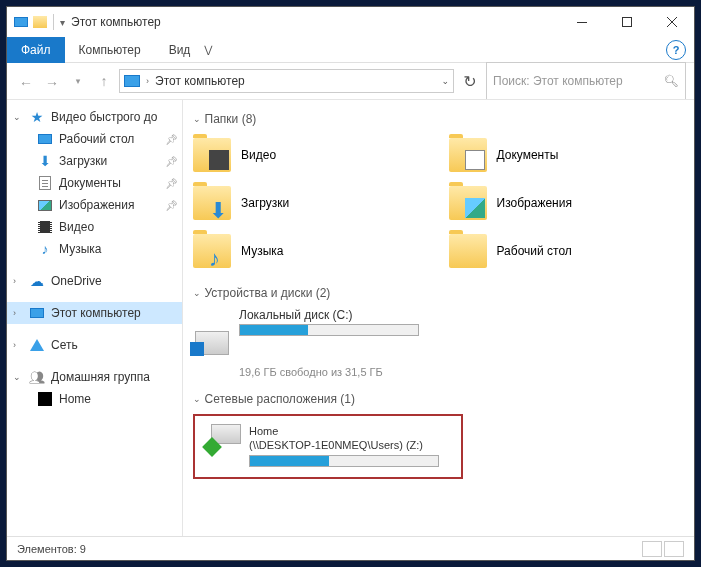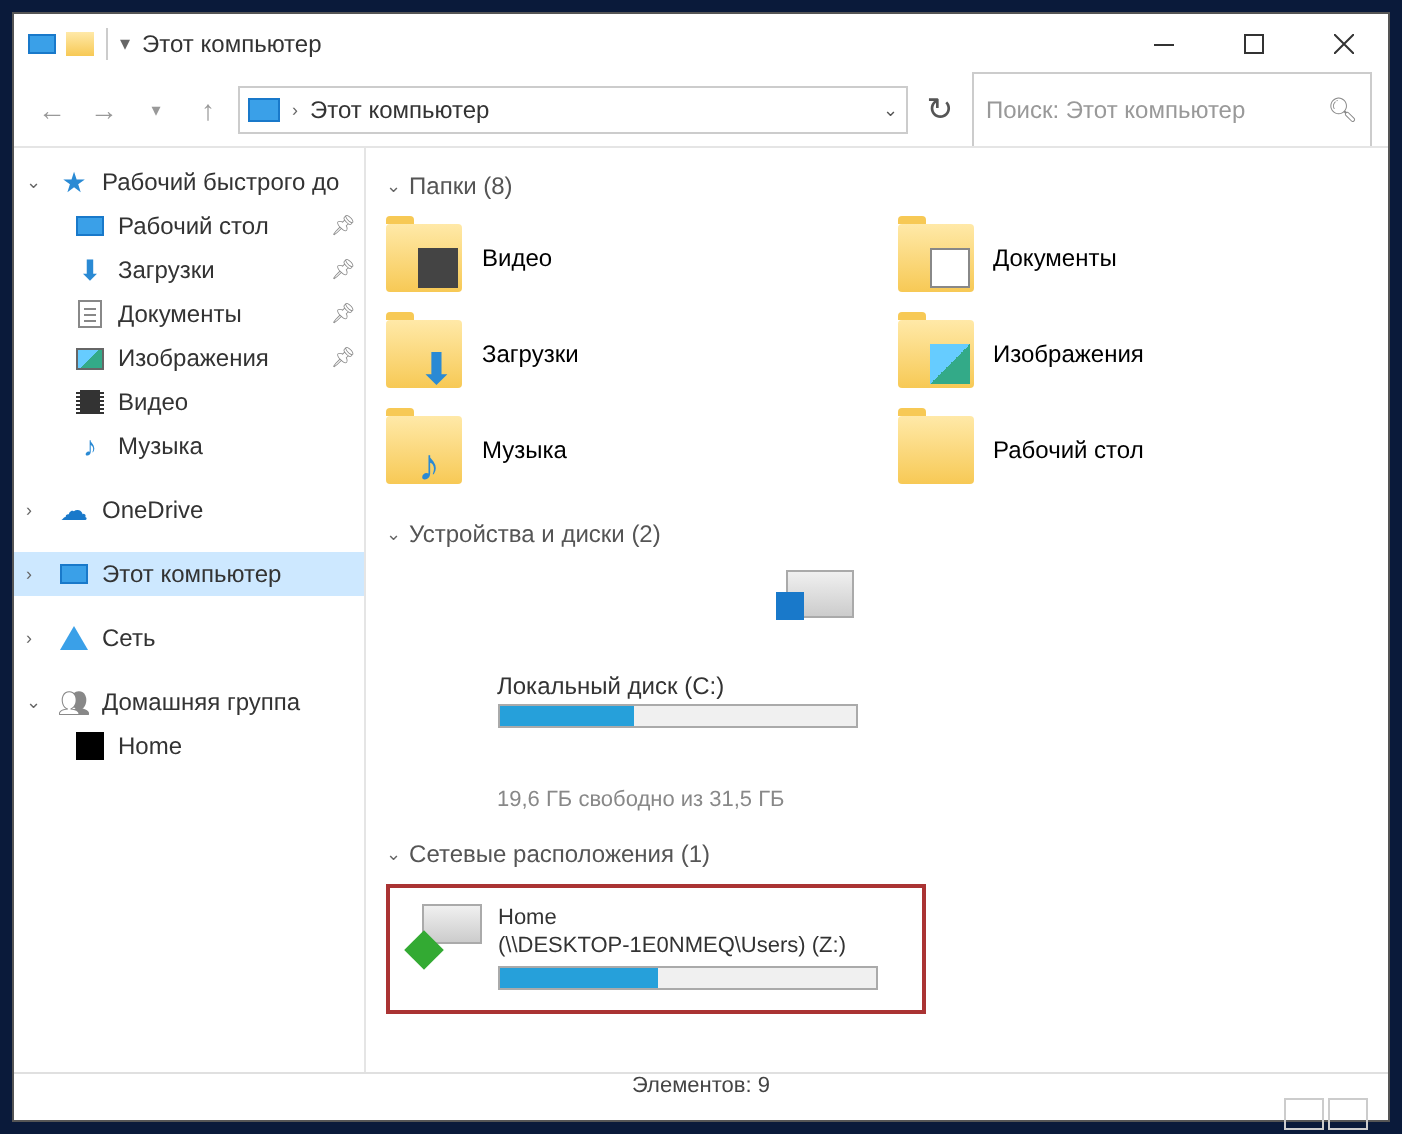--- a/index.html
+++ b/index.html
@@ -53,40 +53,40 @@
 .folders-grid { display: grid; grid-template-columns: 1fr 1fr; gap: 6px 20px; margin-bottom: 14px; }
 .fld { display: flex; align-items: center; gap: 10px; height: 42px; }
 .fld-ico { width: 38px; height: 34px; background: linear-gradient(#ffe9a8,#f7c955); border-radius: 2px; position: relative; }
 .fld-ico:before { content:""; position:absolute; top:-4px; left:0; width:14px; height:4px; background:#f7c955; border-radius:2px 2px 0 0; }
 .fld-overlay { position:absolute; bottom:2px; right:2px; width:20px; height:20px; }
 .ov-video { background:#444; }
 .ov-doc { background:#fff; border:1px solid #888; }
 .ov-down { color:#2a8ad4; font-size:22px; position:absolute; }
 .ov-img { background:linear-gradient(135deg,#6cf 50%,#3a8 50%); }
 .ov-music { color:#2a8ad4; font-size:22px; position:absolute; }
-.drive-item { display:flex; gap:24px; align-items:flex-end;flex-direction:column; }
+.drive-item { display:flex; gap:8px; align-items:center; }
 .drives-grid { display:grid; grid-template-columns:1fr 1fr; gap:8px 20px; margin-bottom:14px; }
 .drv-ico { width:38px; height:30px; display:flex; align-items:center; justify-content:center; }
 .drv-ico-c { background:linear-gradient(#f0f0f0,#ccc); border:1px solid #aaa; position:relative; width:34px; height:24px; }
 .drv-ico-c:before { content:""; position:absolute; left:-6px; bottom:-2px; width:14px; height:14px; background:#1979ca; }
 .drv-ico-cd { background:linear-gradient(#f0f0f0,#ccc); border:1px solid #aaa; width:34px; height:24px; position:relative; }
 .drv-ico-cd:before { content:""; position:absolute; right:-4px; bottom:-4px; width:16px; height:16px; border-radius:50%; background:radial-gradient(circle,#fff 30%,#8ad 70%); }
 .drv-ico-cd:after { content:"↓"; position:absolute; left:-4px; bottom:-4px; color:#3a3; font-size:16px; font-weight:bold; }
 .drv-info { flex:1; }
 .drv-name { color:#333; }
 .drv-bar { width:180px; height:12px; border:1px solid #aaa; margin:2px 0; background:#f0f0f0; position:relative; }
 .drv-bar-fill { height:100%; background:#26a0da; }
 .drv-sub { color:#888; font-size:11px;margin-top:30px; }
 .net-box { border:2px solid #a33; padding:8px; width:270px; }
 .net-item { display:flex; gap:8px; align-items:flex-start; }
 .net-ico { width:38px; height:30px; position:relative; }
 .net-ico .disk { width:30px; height:20px; background:linear-gradient(#f0f0f0,#ccc); border:1px solid #aaa; position:absolute; top:0; right:0; }
 .net-ico .pipe { width:14px; height:14px; background:#3a3; transform:rotate(45deg); position:absolute; bottom:0; left:2px; }
 .net-name { color:#333; font-size:11px; line-height:1.3; }
-.statusbar { height:24px; border-top:1px solid #e0e0e0; display:flex; align-items:center; padding:0 10px; font-size:11px; color:#444;flex-direction:column; }
+.statusbar { height:24px; border-top:1px solid #e0e0e0; display:flex; align-items:center; padding:0 10px; font-size:11px; color:#444; }
 .statusbar .views { margin-left:auto; display:flex; gap:2px; }
 .statusbar .viewbtn { width:20px; height:16px; border:1px solid #ccc; }
 .refresh-btn { width:24px; height:24px; display:flex; align-items:center; justify-content:center; color:#555; }
 .addr-end { margin-left:auto; display:flex; align-items:center; gap:4px; color:#555; }
 </style>
 </head>
 <body>
 
 <div class="window">
 
@@ -112,20 +112,27 @@
           </svg>
         </div>
       <div class="winbtn">
           <svg width="10" height="10">
             <path d="M0 0L10 10M10 0L0 10" stroke="#333" stroke-width="1"></path>
           </svg>
         </div>
     </div>
   </div>
 
+  <div class="ribbon">
+    <div class="file">Файл</div>
+    <div class="rtab">Компьютер</div>
+    <div class="rtab">Вид</div>
+    <div class="chev">⋁</div>
+    <div class="help">?</div>
+  </div>
 
   <div class="navrow">
     <div class="navbtn">←</div>
     <div class="navbtn">→</div>
     <div class="navbtn" style="font-size:9px">▾</div>
     <div class="navbtn">↑</div>
     <div class="addrbar">
       <span class="pcicon"></span>
       <span style="font-size:9px;color:#666">›</span>
       <span>Этот компьютер</span>
@@ -138,21 +145,21 @@
       <span>Поиск: Этот компьютер</span>
       <span class="sicon">🔍︎</span>
     </div>
   </div>
 
   <div class="body">
     <div class="sidebar">
       <div class="node root">
           <span class="caret">⌄</span>
           <span class="ic ic-star">★</span>
-          <span>Рабочий быстрого до</span>
+          <span>Видео быстрого до</span>
         </div>
       <div class="node">
           <span class="caret"></span>
           <span class="ic">
             <span class="ic-desktop"></span>
           </span>
           <span>Рабочий стол</span>
           <span class="pin">📌︎</span>
         </div>
       <div class="node">

